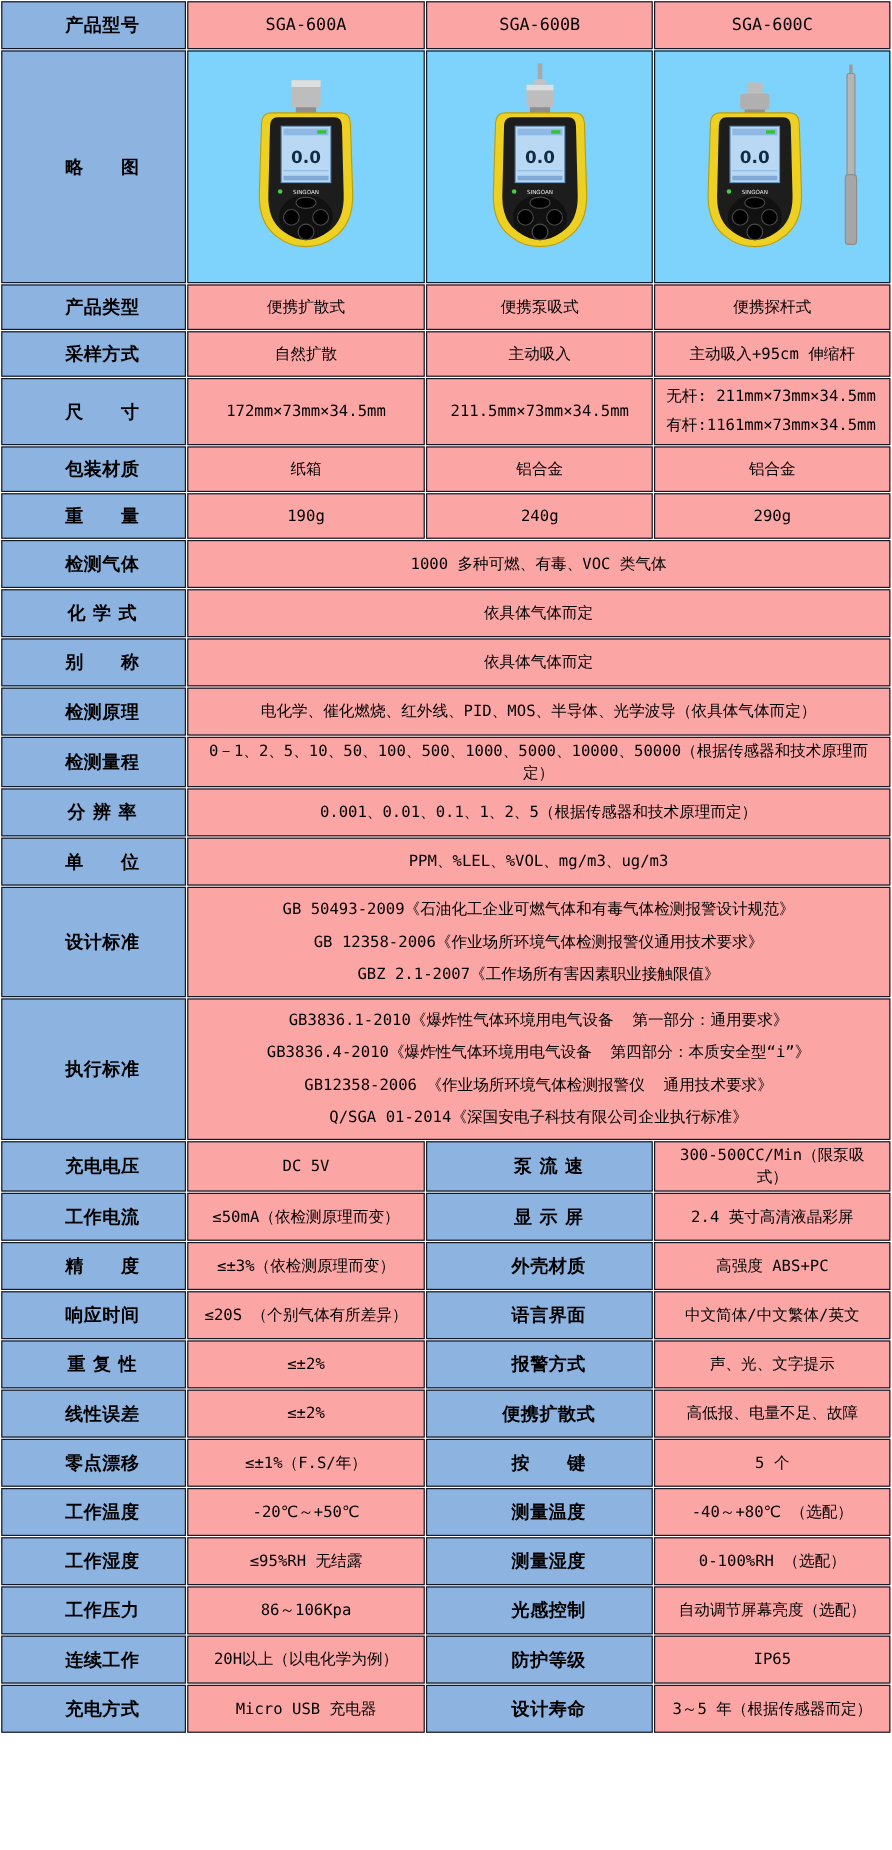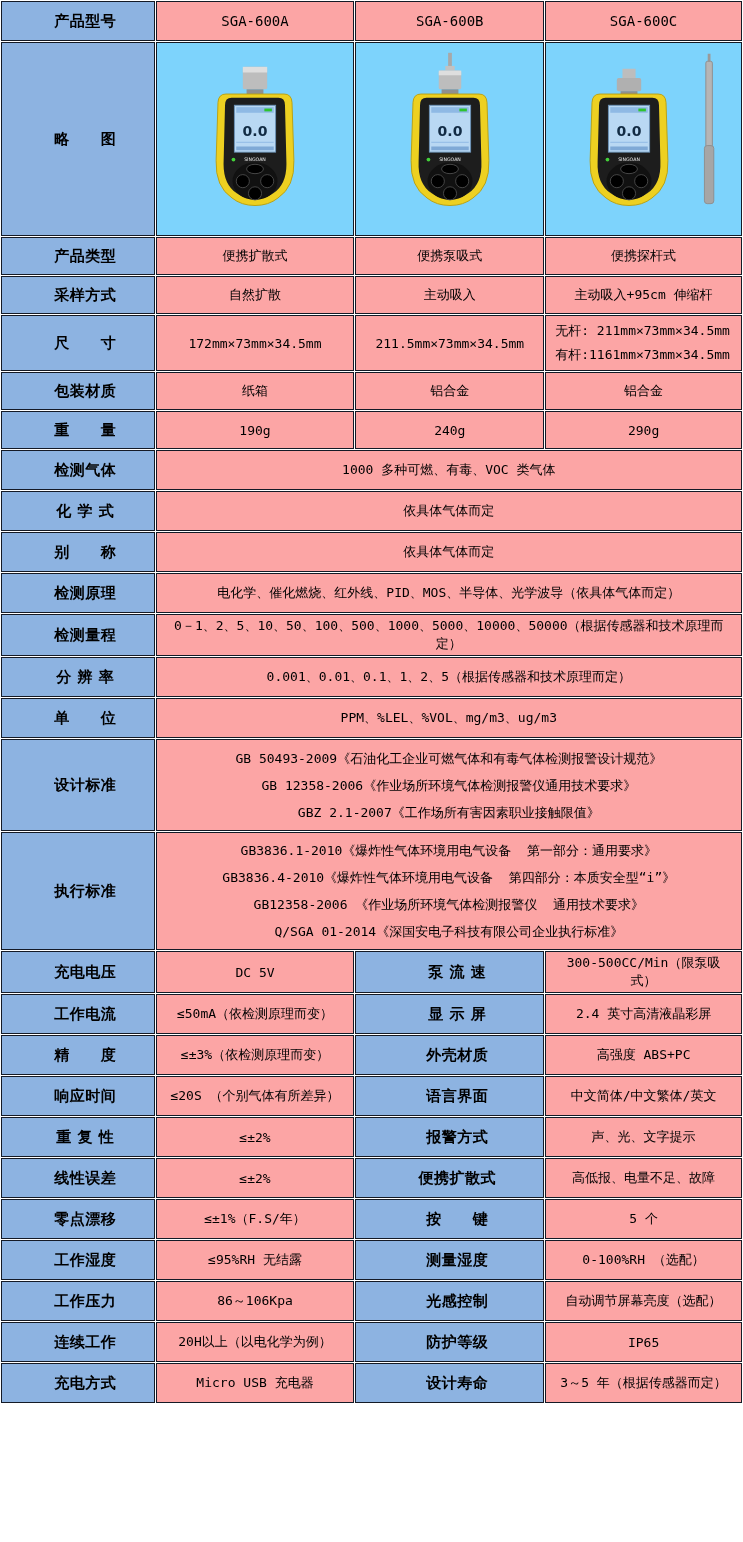--- a/index.html
+++ b/index.html
@@ -246,20 +246,26 @@
     <td class="lbl">便携扩散式</td>
     <td class="val lft">高低报、电量不足、故障</td>
   </tr>
   <tr class="h-std">
     <td class="lbl">零点漂移</td>
     <td class="val lft">≤±1%（F.S/年）</td>
     <td class="lbl">按　　键</td>
     <td class="val lft">5 个</td>
   </tr>
   <tr class="h-std">
+    <td class="lbl">工作温度</td>
+    <td class="val lft">-20℃～+50℃</td>
+    <td class="lbl">测量温度</td>
+    <td class="val lft">-40～+80℃ （选配）</td>
+  </tr>
+  <tr class="h-std">
     <td class="lbl">工作湿度</td>
     <td class="val lft">≤95%RH 无结露</td>
     <td class="lbl">测量湿度</td>
     <td class="val lft">0-100%RH （选配）</td>
   </tr>
   <tr class="h-std">
     <td class="lbl">工作压力</td>
     <td class="val lft">86～106Kpa</td>
     <td class="lbl">光感控制</td>
     <td class="val lft">自动调节屏幕亮度（选配）</td>

